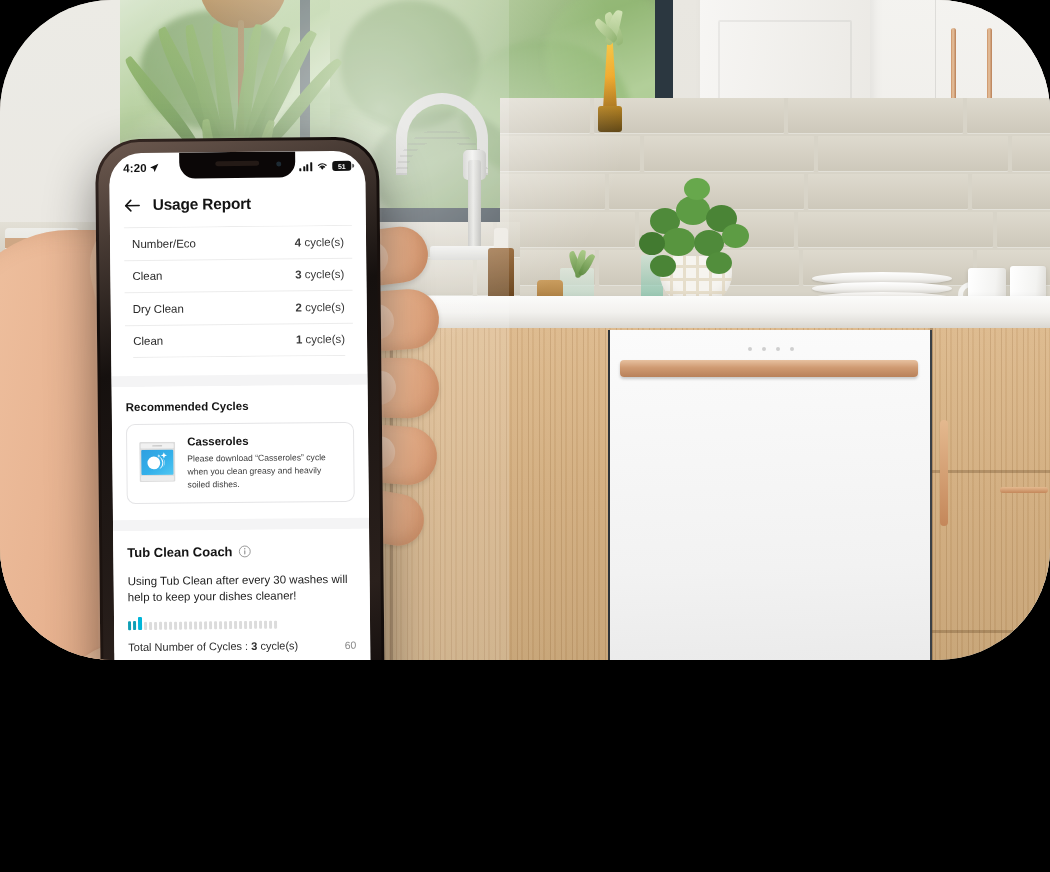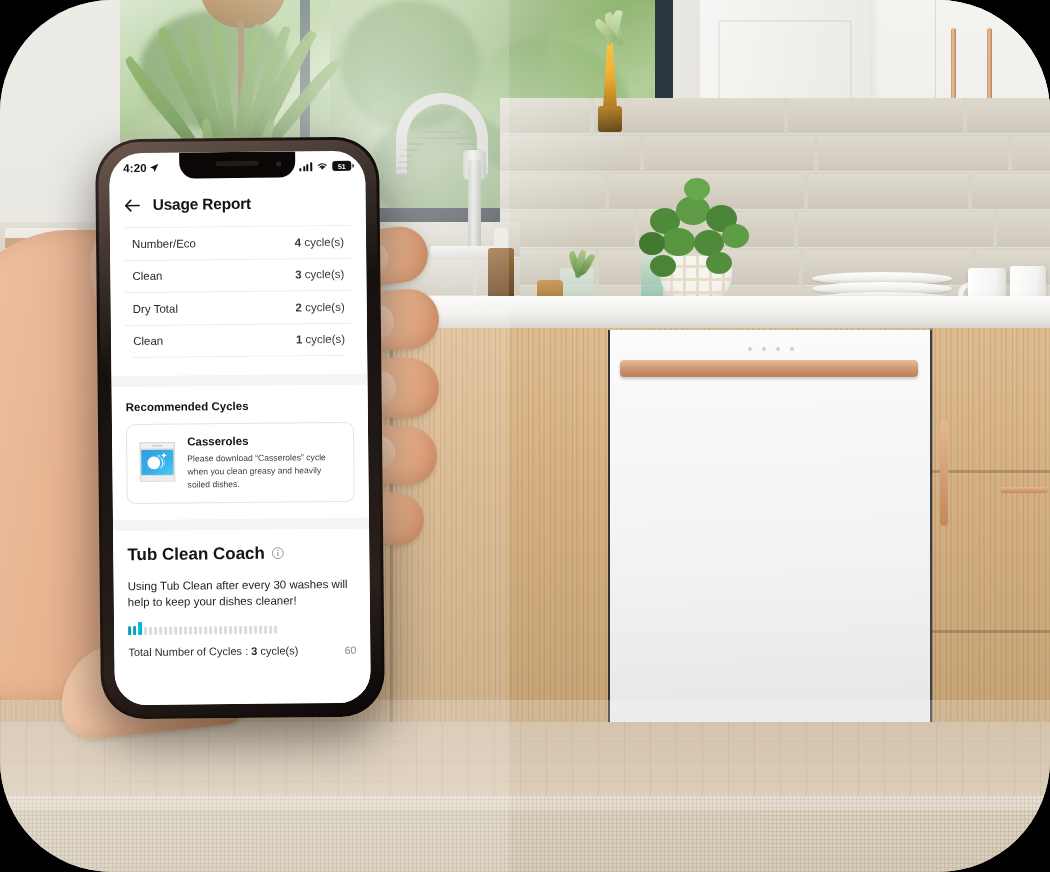--- a/index.html
+++ b/index.html
@@ -1,18 +1,18 @@
 <!DOCTYPE html>
 <html><head>
 <meta charset="utf-8">
 <style>
   html,body{margin:0;padding:0;background:#000;}
   body{width:1050px;height:872px;overflow:hidden;font-family:"Liberation Sans",sans-serif;}
 
-  .stage{position:relative;width:1050px;height:872px;background:#000;overflow:hidden;border-radius:27px;}
+  .stage{position:relative;width:1050px;height:660px;background:#000;overflow:hidden;border-radius:27px;}
 
   
   .photo{position:absolute;inset:0;border-radius:112px;overflow:hidden;background:#cfc9bf;}
 
   
   .wall{position:absolute;left:0;top:0;width:1050px;height:640px;
         background:linear-gradient(180deg,#e9e7e1 0%,#e3e0d8 100%);}
 
   
   .cab-upper{position:absolute;left:700px;top:-10px;width:360px;height:300px;
@@ -224,21 +224,21 @@
   .rec-title{font-size:11.5px;font-weight:700;color:#141414;margin:0 0 11px 0;}
   .rec-card{border:1px solid #e4e4e6;border-radius:9px;padding:11px 12px;display:flex;gap:12px;
         align-items:flex-start;background:#fff;}
   .dw-icon{width:36px;height:40px;flex:0 0 auto;margin-top:6px;}
   .rec-name{font-size:11.5px;font-weight:600;color:#141414;margin:0 0 5px 0;}
   .rec-desc{font-size:8.6px;line-height:1.5;color:#3c3c3c;margin:0;}
 
   
   .tub-wrap{padding:14px 14px 0 14px;background:#fff;}
   .tub-head{display:flex;align-items:center;gap:6px;margin-bottom:13px;}
-  .tub-title{font-size:17px;font-weight:700;color:#141414;}
+  .tub-title{font-size:13px;font-weight:700;color:#141414;}
   .info-icon{width:13px;height:13px;flex:0 0 auto;}
   .tub-text{font-size:11.5px;line-height:1.45;color:#1d1d1d;margin:0 0 12px 0;}
   .ticks{display:flex;align-items:flex-end;gap:2px;height:12px;margin:0 0 11px 0;}
   .tick{width:3px;height:8px;border-radius:1px;background:#dcdcdc;}
   .tick.on{background:#0f9fb5;height:9px;}
   .tick.cur{background:#00b5d8;height:13px;width:3.5px;}
   .tub-foot{display:flex;align-items:baseline;justify-content:space-between;font-size:11px;color:#2d2d2d;}
   .tub-foot b{font-weight:700;}
   .tub-max{color:#8a8a8a;font-size:10.5px;}
   .accentv{font-weight:700;}
@@ -491,21 +491,21 @@
           <div class="cycle-list">
             <div class="cyc-row">
               <span class="cyc-name">Number/Eco</span>
               <span class="cyc-val"><b class="accentv">4</b> <span>cycle(s)</span></span>
             </div>
             <div class="cyc-row">
               <span class="cyc-name">Clean</span>
               <span class="cyc-val"><b class="accentv">3</b> <span>cycle(s)</span></span>
             </div>
             <div class="cyc-row">
-              <span class="cyc-name">Dry Total</span>
+              <span class="cyc-name">Dry Clean</span>
               <span class="cyc-val"><b class="accentv">2</b> <span>cycle(s)</span></span>
             </div>
             <div class="cyc-row">
               <span class="cyc-name">Clean</span>
               <span class="cyc-val"><b class="accentv">1</b> <span>cycle(s)</span></span>
             </div>
             <div class="cyc-bottomline"></div>
           </div>
           <div class="cyc-pad"></div>
 

